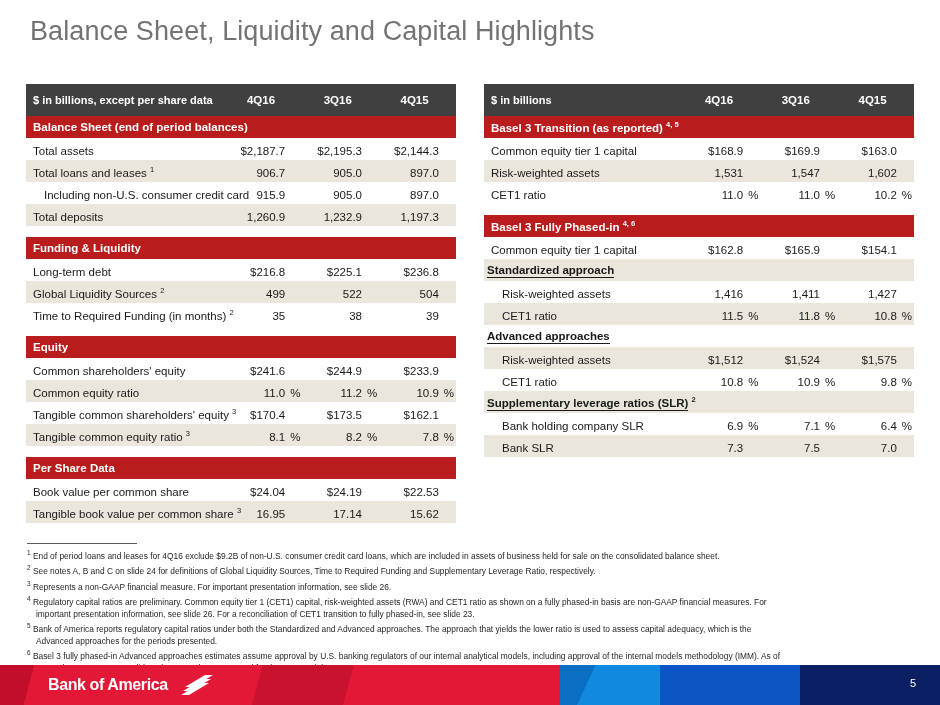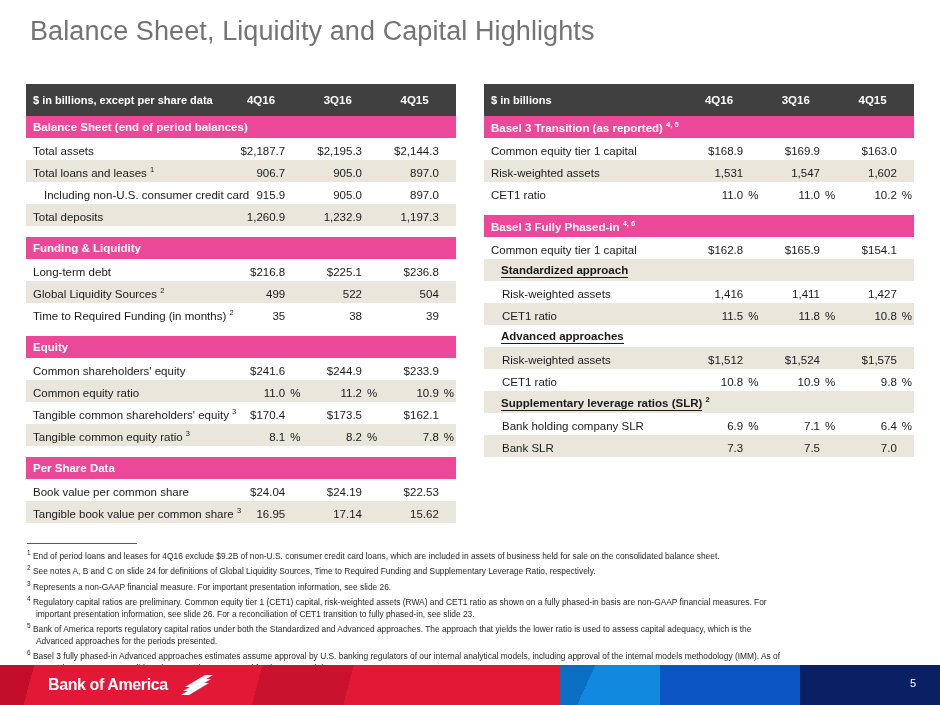--- a/index.html
+++ b/index.html
@@ -25,35 +25,35 @@
   col.pct{width:3.3%;}
 
   tr.hdr td{
     background:#404040;color:#ffffff;font-weight:bold;font-size:11.5px;
     padding:6px 6px 6px 0;height:20px;
   }
   tr.hdr td.lab{padding-left:7px;text-align:left;font-size:11px;}
   tr.hdr td.num{text-align:center;}
 
   tr.sect td{
-    background:#ec4899;color:#ffffff;font-weight:bold;font-size:11.5px;
+    background:#b91c1c;color:#ffffff;font-weight:bold;font-size:11.5px;
     padding:3px 0 3px 7px;height:16px;
   }
   tr.sect td .sup{font-size:7.5px;vertical-align:super;font-weight:bold;}
 
   tr.data td{padding:3px 0;height:16px;vertical-align:bottom;}
   tr.data td.lab{padding-left:7px;text-align:left;white-space:nowrap;}
   tr.data td.num{text-align:right;padding-right:3px;white-space:nowrap;}
   tr.data td.pct{text-align:left;padding-left:2px;}
   tr.data.alt td{background:#EAE6DC;}
   tr.data td.lab.indent{padding-left:18px;}
   tr.data td.lab .sup{font-size:7.5px;vertical-align:super;}
 
   tr.sub td{padding:3px 0;height:16px;}
-  tr.sub td.lab{padding-left:17px;font-weight:bold;}
+  tr.sub td.lab{padding-left:3px;font-weight:bold;}
   tr.sub td.lab span.u{border-bottom:1px solid #1a1a1a;padding-bottom:1px;}
   tr.sub td.lab .sup{font-size:7.5px;vertical-align:super;font-weight:bold;}
   tr.sub.alt td{background:#EAE6DC;}
 
   tr.gap td{height:11px;padding:0;background:#ffffff;}
 
   
   .notes{position:absolute;left:27px;top:543px;width:890px;}
   .rule{width:110px;height:1px;background:#5a5a5a;margin-bottom:3px;}
   .note{font-size:8.4px;color:#262626;line-height:11.6px;white-space:nowrap;}

